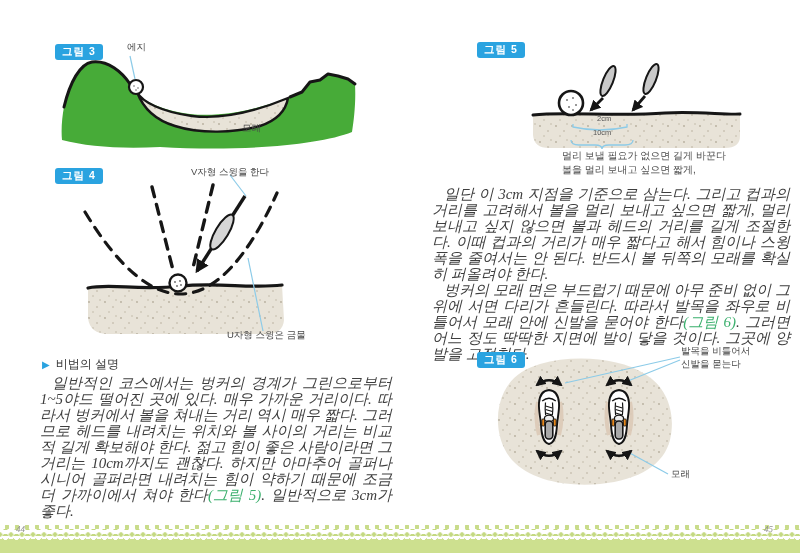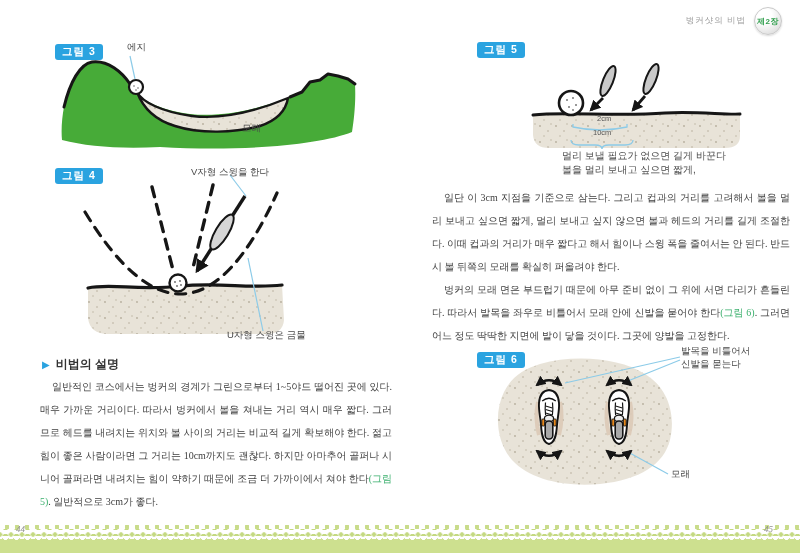--- a/index.html
+++ b/index.html
@@ -11,24 +11,24 @@
              letter-spacing:1px;white-space:nowrap;z-index:5;}
   
   .fig-label{position:absolute;font-size:9.5px;color:#4a4a4a;white-space:nowrap;z-index:6;}
   .fig-label.two-line span{display:block;line-height:13px;}
   .tiny-label{position:absolute;font-size:7.5px;color:#555;z-index:6;white-space:nowrap;}
   .caption{position:absolute;font-size:10px;color:#4a4a4a;line-height:13.5px;z-index:6;}
   .caption span{display:block;}
   
   .section-head{position:absolute;display:flex;align-items:center;gap:6px;z-index:5;}
   .section-head .tri{color:#2aa3e0;font-size:10px;line-height:12px;}
-  .section-head .txt{font-weight:bold;font-size:12px;color:#333;}
+  .section-head .txt{font-weight:normal;font-size:12px;color:#333;}
   
   .body-block{position:absolute;font-family:"Liberation Serif","DejaVu Serif",serif;
-              font-size:10px;line-height:23px;color:#3e3e3e;text-align:justify;z-index:4;}
+              font-size:15px;line-height:16px;color:#3e3e3e;text-align:justify;z-index:4;font-style:italic;}
   .body-block p{margin:0;text-indent:12px;}
   .figref{color:#3cb06e;}
   
   .running-head{position:absolute;top:7px;right:18px;display:flex;align-items:center;gap:8px;z-index:7;}
   .running-title{font-size:8.5px;color:#9a9a9a;letter-spacing:1px;}
   .chapter-ball{width:26px;height:26px;border-radius:50%;border:1px solid #c9c9c9;
                 background:radial-gradient(circle at 35% 28%,#ffffff 0 30%,#f0f0f0 55%,#d2d2d2 100%);
                 display:flex;align-items:center;justify-content:center;
                 box-shadow:0 1px 2px rgba(0,0,0,.15);}
   .chapter-ball span{font-size:8px;font-weight:bold;color:#2f9e4c;letter-spacing:.5px;}
@@ -46,26 +46,20 @@
            background-size:11px 8px;background-repeat:repeat-x;}
   .page-num{position:absolute;top:524px;font-family:"Liberation Serif",serif;font-style:italic;
             font-size:9px;color:#8f8f8f;z-index:3;text-align:center;}
   svg{position:absolute;overflow:visible;z-index:3;}
 </style>
 </head>
 <body>
 
 <div class="page">
 
-  <div class="running-head">
-    <span class="running-title">벙커샷의 비법</span>
-    <span class="chapter-ball">
-      <span>제2장</span>
-    </span>
-  </div>
 
   <div class="fig-badge" style="left:55px;top:44px;">그림 3</div>
   <div class="fig-label" style="left:127px;top:41px;">에지</div>
   <div class="fig-label" style="left:242px;top:122px;">모래</div>
   <svg style="left:40px;top:40px;" width="320" height="117" viewBox="0 0 320 117">
     <defs>
       <pattern id="sandp" width="16" height="16" patternUnits="userSpaceOnUse">
         <rect width="16" height="16" fill="#e8e3d8"></rect>
         <circle cx="3" cy="4" r="0.9" fill="#b6ae9c"></circle>
         <circle cx="11" cy="9" r="0.8" fill="#b6ae9c"></circle>

